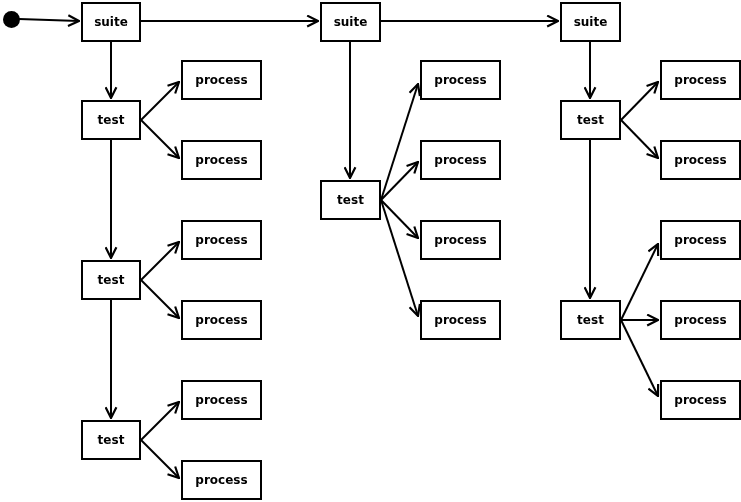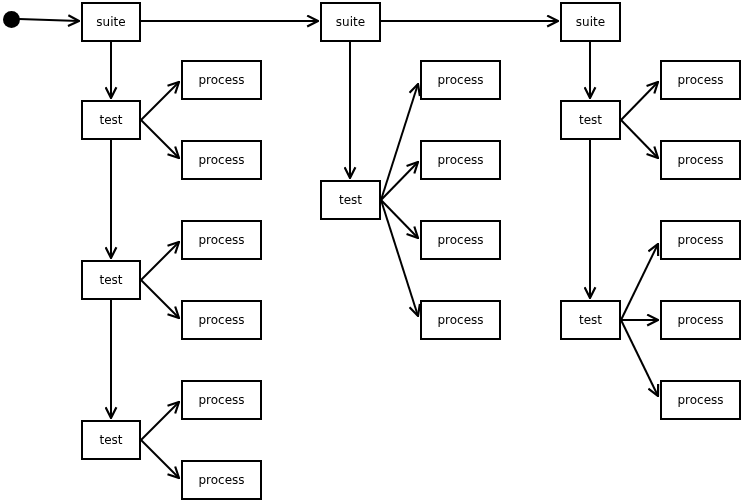--- a/index.html
+++ b/index.html
@@ -26,20 +26,21 @@
     box-sizing: border-box;
     background: #ffffff;
     border: 2px solid #000000;
     display: flex;
     align-items: center;
     justify-content: center;
     color: #000000;
     font-size: 12px;
     line-height: 1;
     white-space: nowrap;
+    font-weight: bold;
   }
   .start-dot {
     position: absolute;
     left: 3px;
     top: 11px;
     width: 17px;
     height: 17px;
     border-radius: 50%;
     background: #000000;
   }

